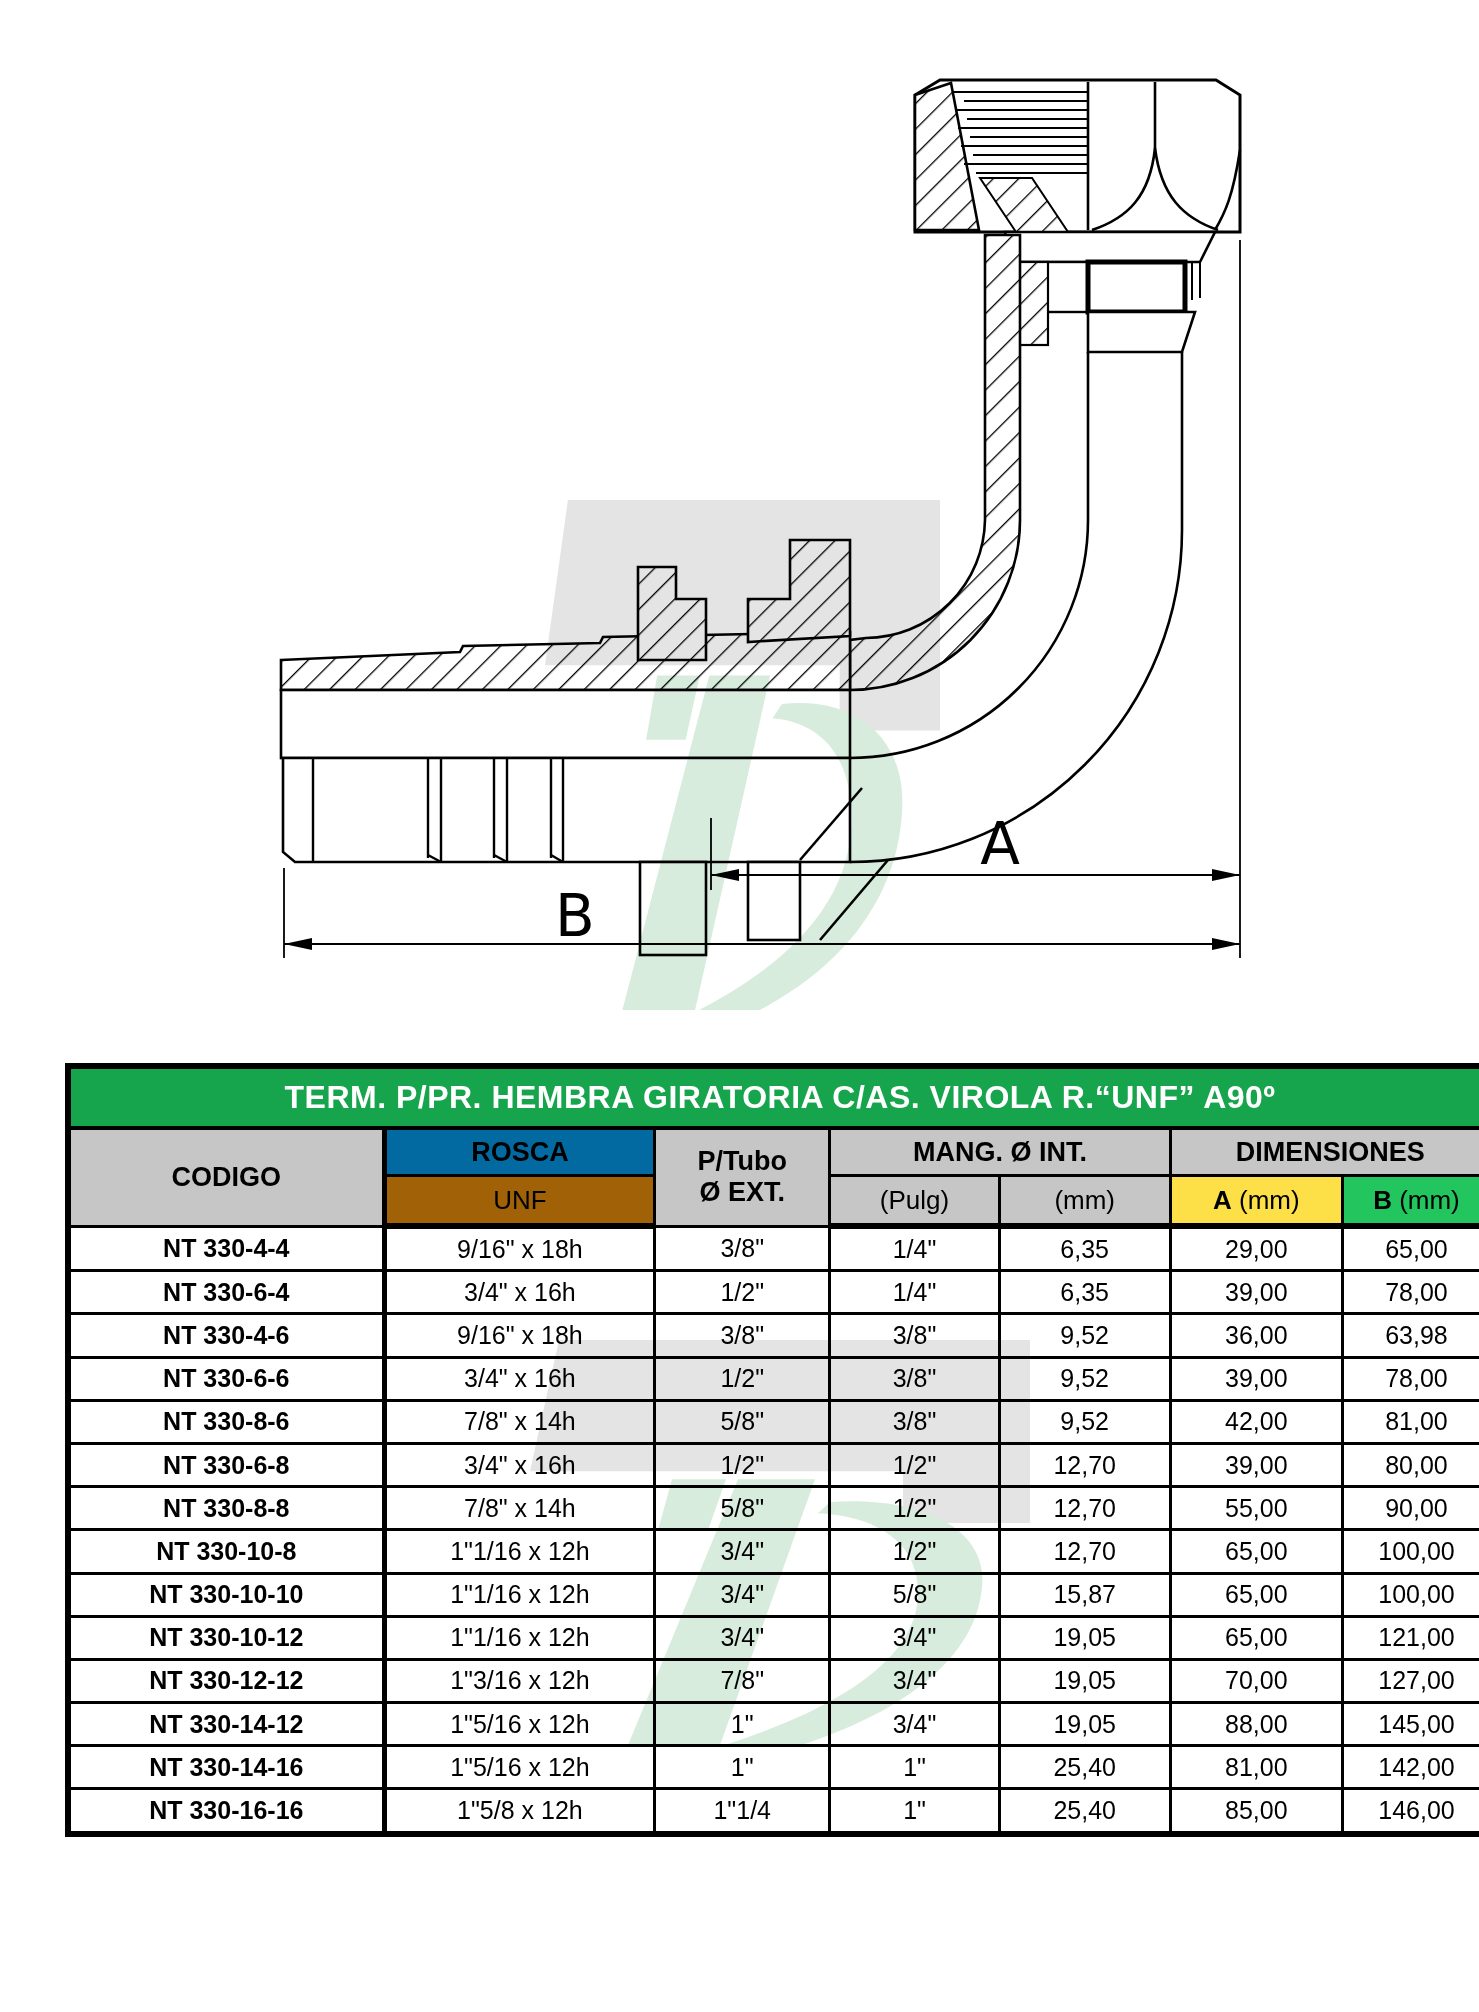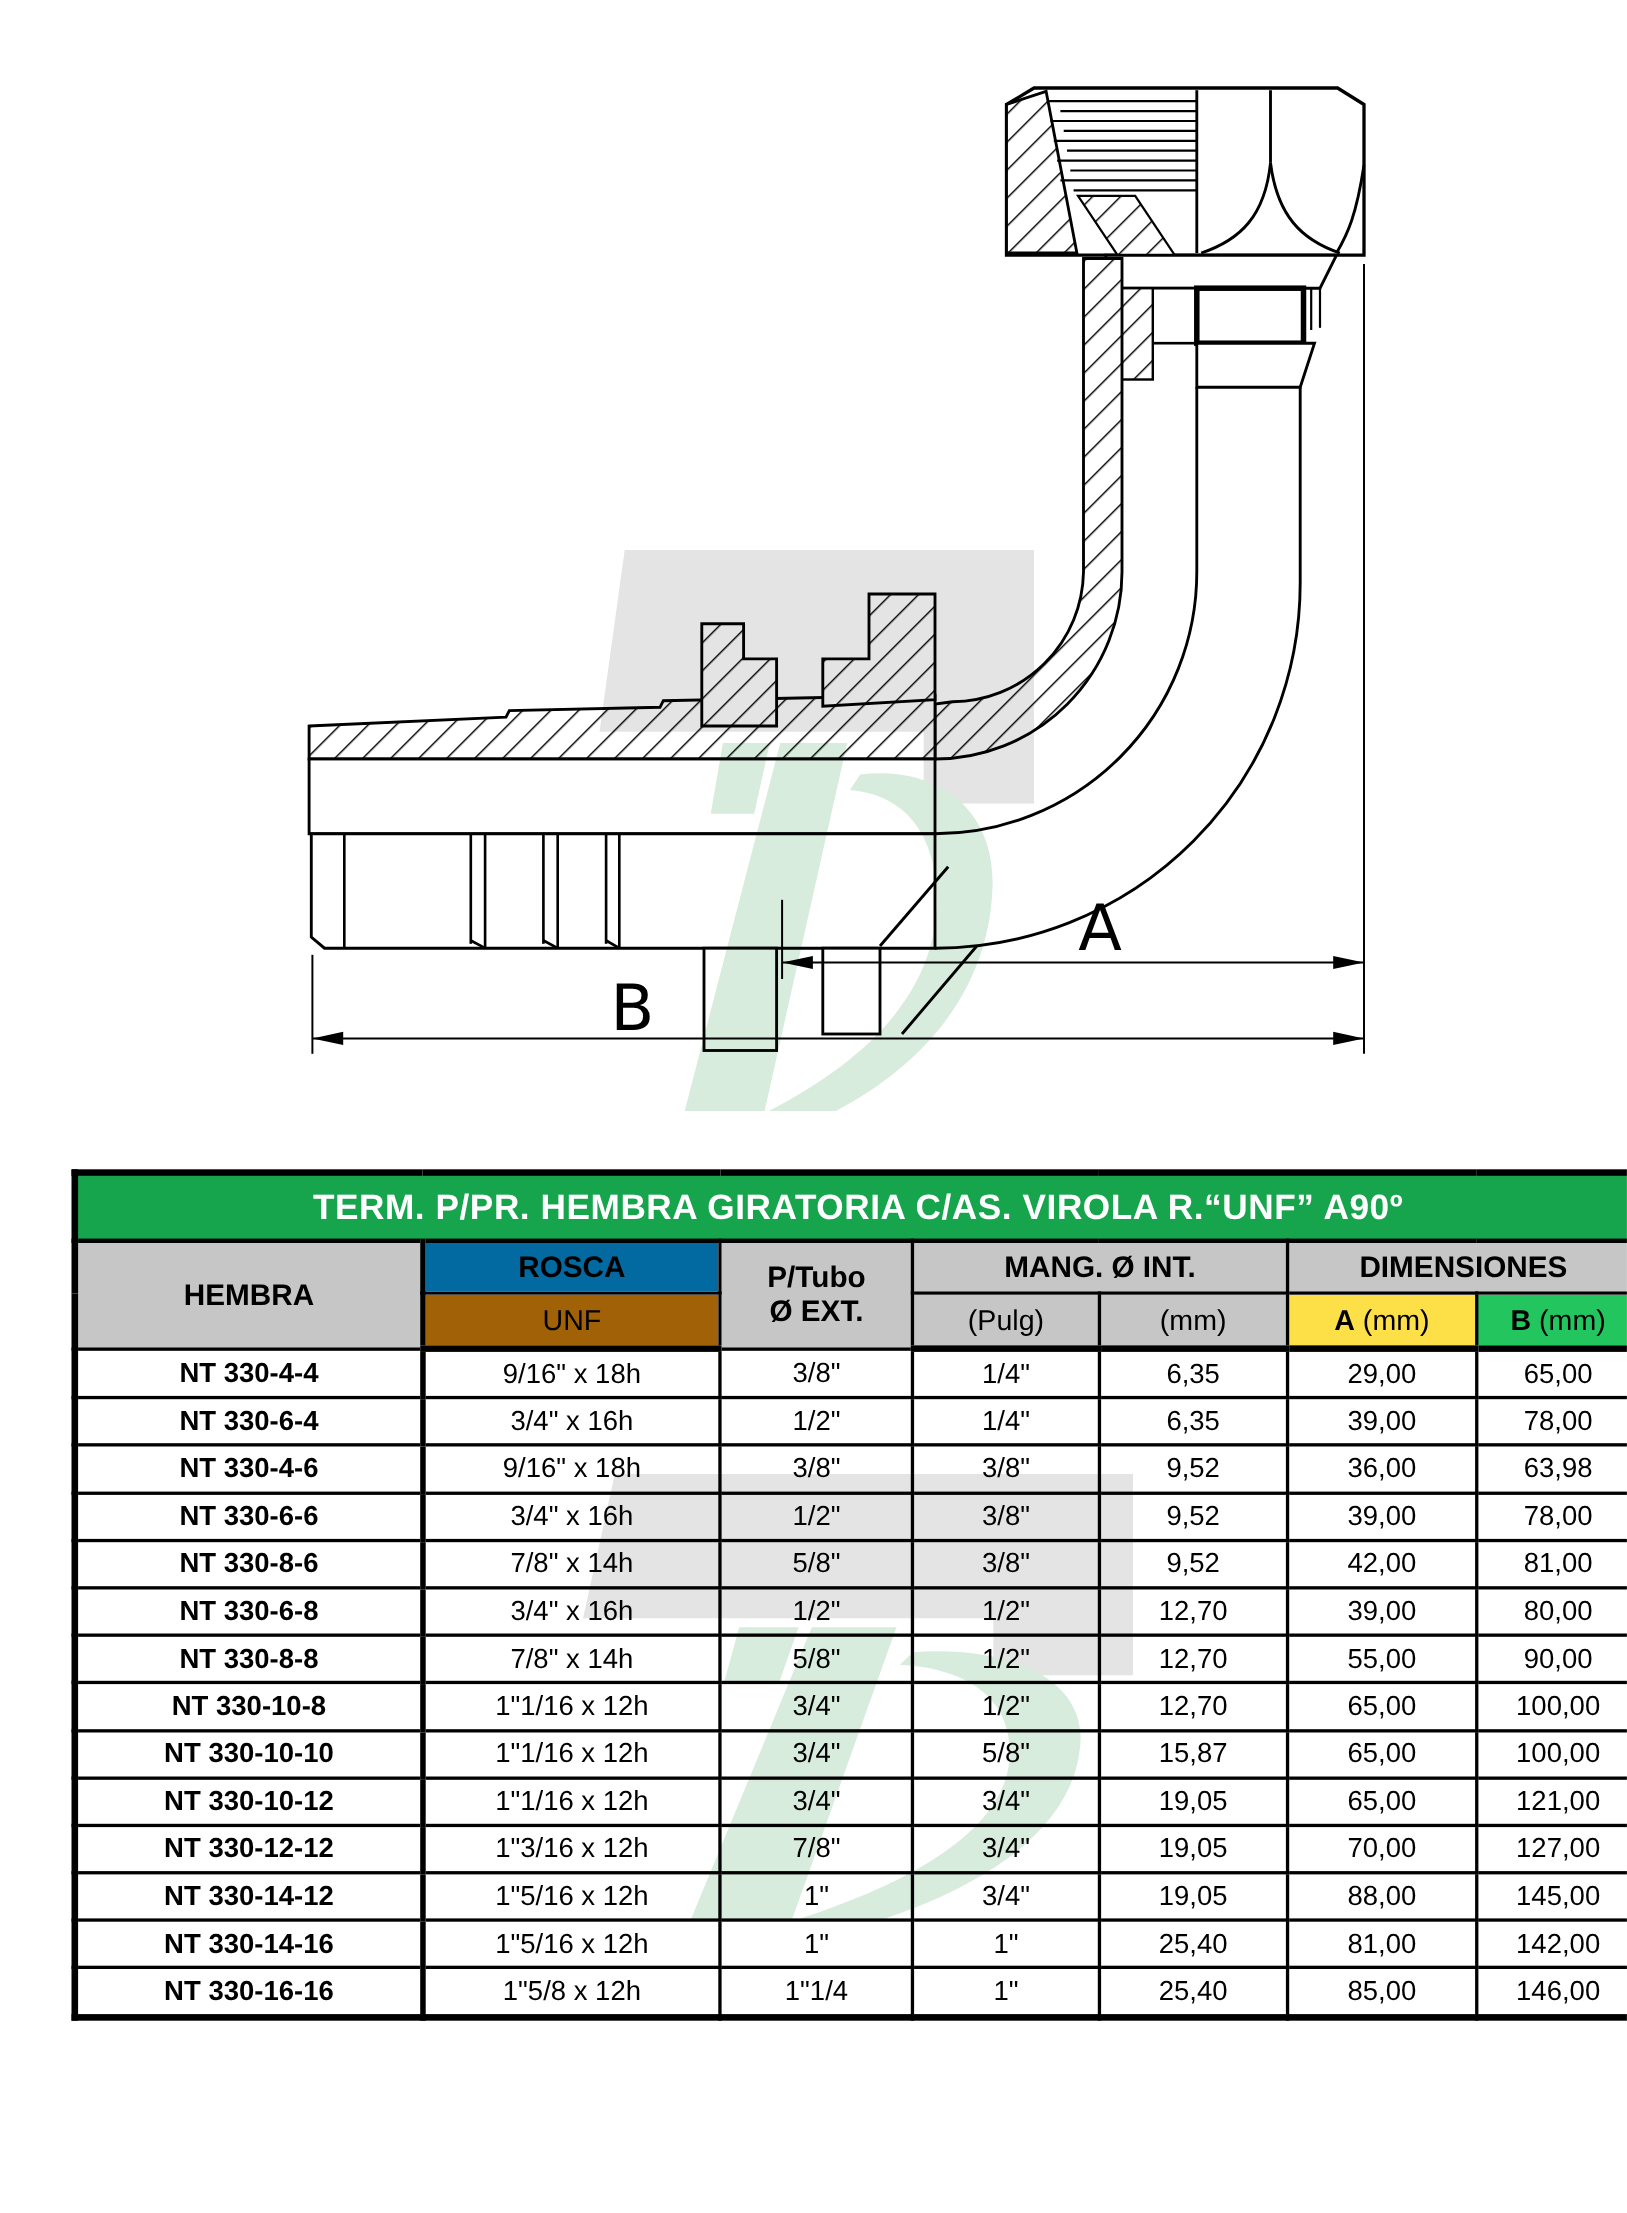--- a/index.html
+++ b/index.html
@@ -161,21 +161,21 @@
       <col class="c-pulg">
         <col class="c-mm">
         <col class="c-a">
         <col class="c-b">
     </colgroup>
     <thead>
       <tr class="title-row">
         <th colspan="7" style="background: rgb(22, 165, 76); color: rgb(255, 255, 255);">TERM. P/PR. HEMBRA GIRATORIA C/AS. VIROLA R.“UNF” A90º</th>
       </tr>
       <tr class="h1">
-        <th rowspan="2" class="codigo-col" style="background: rgb(198, 198, 198);">HEMBRA</th>
+        <th rowspan="2" class="codigo-col" style="background: rgb(198, 198, 198);">CODIGO</th>
         <th style="background: #0369a1;">ROSCA</th>
         <th rowspan="2" class="two-line span2" style="background: rgb(198, 198, 198);">
           <span>P/Tubo</span><br>
           <span>Ø EXT.</span>
         </th>
         <th colspan="2" style="background: rgb(198, 198, 198);">MANG. Ø INT.</th>
         <th colspan="2" style="background: rgb(198, 198, 198);">DIMENSIONES</th>
       </tr>
       <tr class="h2">
         <th style="background: #a16207;">UNF</th>

